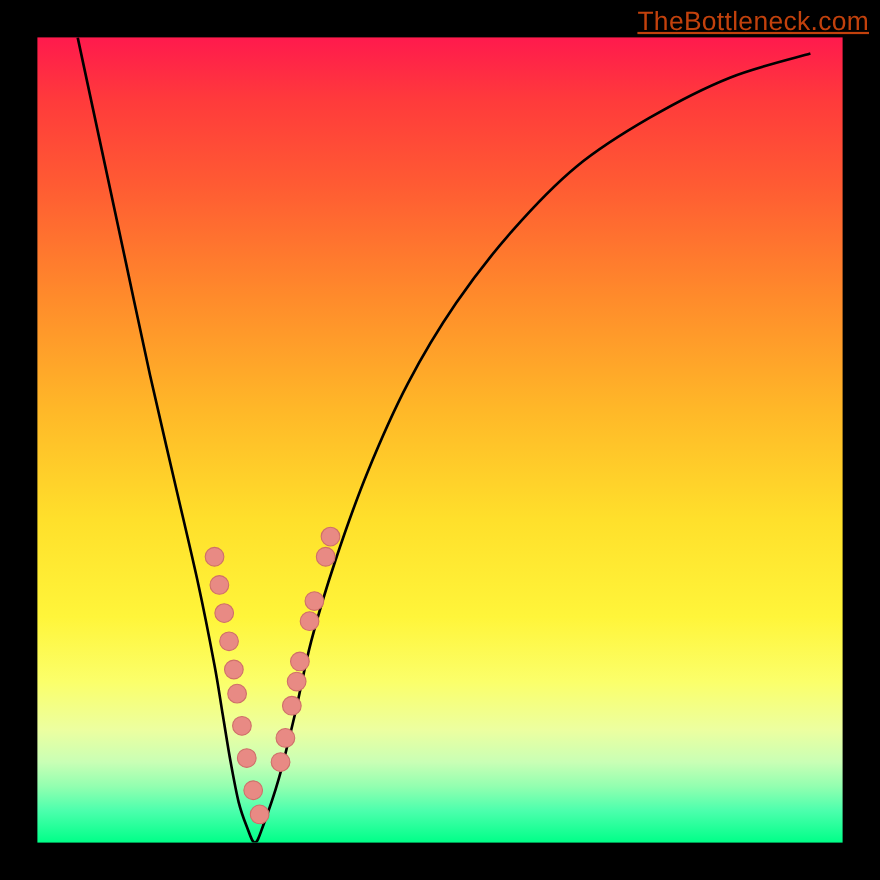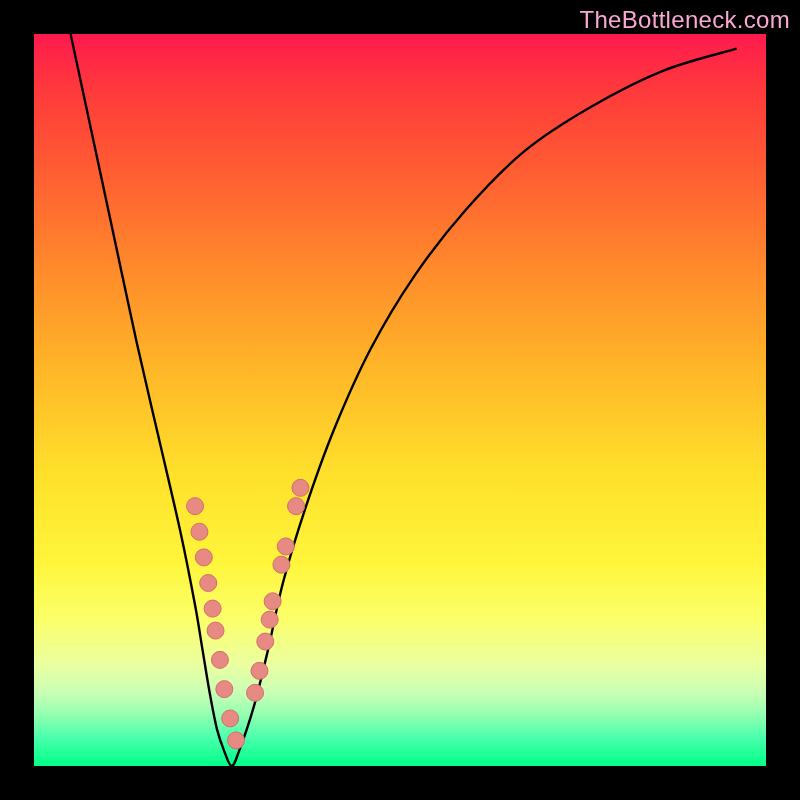--- a/index.html
+++ b/index.html
@@ -48,25 +48,26 @@
     left: 0;
     top: 0;
     width: 732px;
     height: 732px;
     pointer-events: none;
   }
   .watermark {
     position: absolute;
     top: 6px;
     right: 10px;
-    color: #f9a8d4;
+    color: #c2410c;
     font-size: 24px;
     font-weight: 500;
     letter-spacing: 0.3px;
     pointer-events: none;
+    text-decoration: underline;
   }
 </style>
 </head>
 <body>
 
 <div class="frame">
   <div class="plot-area">
     <svg class="curve-layer" viewBox="0 0 732 732" preserveAspectRatio="none">
       <path id="curve-path" fill="none" stroke="#000000" stroke-width="2.4" d="M 36.60 0.00 C 40.26 17.08, 51.24 68.32, 58.56 102.48 C 65.88 136.64, 73.20 170.80, 80.52 204.96 C 87.84 239.12, 95.16 274.50, 102.48 307.44 C 109.80 340.38, 117.12 370.88, 124.44 402.60 C 131.76 434.32, 140.30 469.70, 146.40 497.76 C 152.50 525.82, 157.38 551.44, 161.04 570.96 C 164.70 590.48, 165.92 600.24, 168.36 614.88 C 170.80 629.52, 173.24 645.38, 175.68 658.80 C 178.12 672.22, 180.56 685.64, 183.00 695.40 C 185.44 705.16, 187.88 711.26, 190.32 717.36 C 192.76 723.46, 195.20 732.00, 197.64 732.00 C 200.08 732.00, 201.30 727.12, 204.96 717.36 C 208.62 707.60, 214.72 690.52, 219.60 673.44 C 224.48 656.36, 229.36 635.62, 234.24 614.88 C 239.12 594.14, 242.78 572.18, 248.88 549.00 C 254.98 525.82, 262.30 501.42, 270.84 475.80 C 279.38 450.18, 289.14 422.12, 300.12 395.28 C 311.10 368.44, 323.30 340.38, 336.72 314.76 C 350.14 289.14, 364.78 264.74, 380.64 241.56 C 396.50 218.38, 413.58 196.42, 431.88 175.68 C 450.18 154.94, 469.70 134.20, 490.44 117.12 C 511.18 100.04, 533.14 86.62, 556.32 73.20 C 579.50 59.78, 605.12 46.36, 629.52 36.60 C 653.92 26.84, 690.52 18.30, 702.72 14.64"></path>
       <g id="dots-group">

